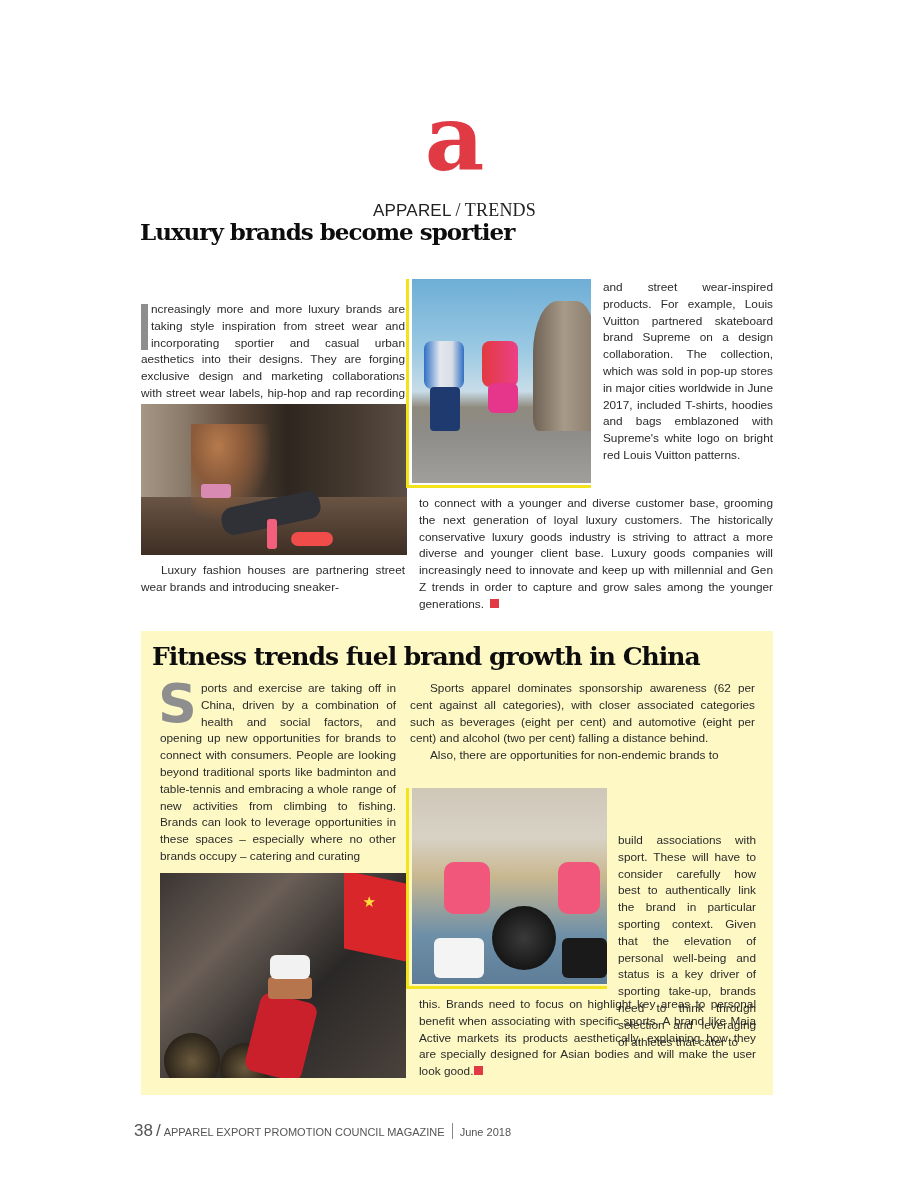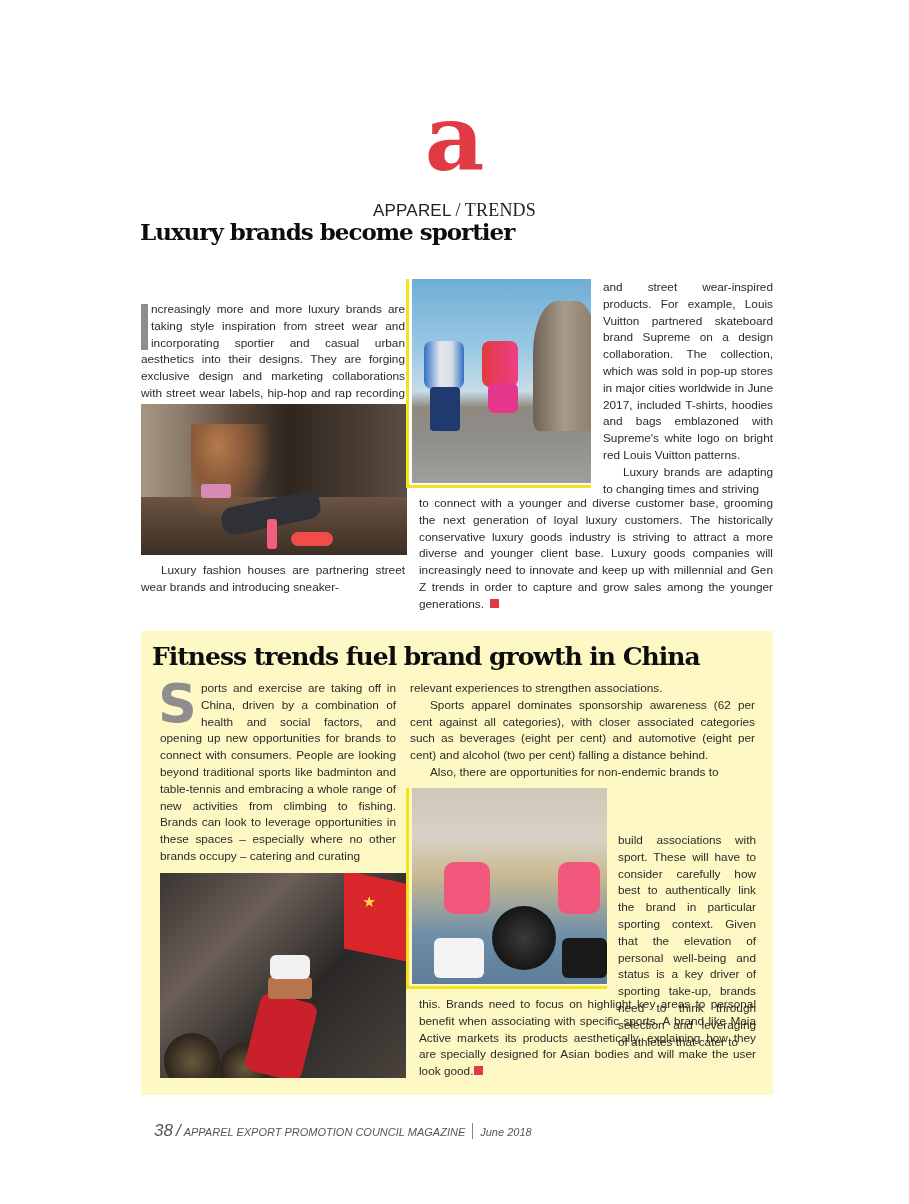--- a/index.html
+++ b/index.html
@@ -62,21 +62,21 @@
     .img-gym2 { position: absolute; left: 3px; top: 0; width: 195px; height: 196px; overflow: hidden; background: linear-gradient(180deg, #cfc7b8 0%, #d8d2c6 25%, #c9b890 45%, #6e8fa8 75%, #5e7d98 100%); }
     .img-gym2 .g1 { position: absolute; left: 32px; top: 74px; width: 46px; height: 52px; background: #f0577a; border-radius: 10px; }
     .img-gym2 .g2 { position: absolute; left: 146px; top: 74px; width: 42px; height: 52px; background: #f0577a; border-radius: 10px; }
     .img-gym2 .s1 { position: absolute; left: 22px; top: 150px; width: 50px; height: 40px; background: #f4f4f4; border-radius: 6px; }
     .img-gym2 .s2 { position: absolute; left: 150px; top: 150px; width: 45px; height: 40px; background: #1a1a1a; border-radius: 6px; }
     .img-gym2 .plate { position: absolute; left: 80px; top: 118px; width: 64px; height: 64px; border-radius: 50%; background: radial-gradient(circle, #3a3a3a 0%, #161616 70%); }
     .col3c { left: 618px; top: 832px; width: 138px; }
     .col3d { left: 419px; top: 996px; width: 337px; }
 
     
-    .footer { left: 154px; top: 1121px; font-size: 11px; color: #555; white-space: nowrap; font-style: italic; }
+    .footer { left: 134px; top: 1121px; font-size: 11px; color: #555; white-space: nowrap; }
     .footer .pagenum { font-size: 17px; color: #555; }
     .footer .slash { font-size: 17px; color: #555; margin: 0 3px; }
     .footer .pipe { display: inline-block; width: 1px; height: 16px; background: #888; vertical-align: -3px; margin: 0 7px; }
   </style>
 </head>
 <body>
 
 <div class="abs logo-a">a</div>
 <div class="abs section-label">
   <span>APPAREL</span><span class="sep">/</span><span class="trends">TRENDS</span>
@@ -106,21 +106,20 @@
     <div class="rock"></div>
       <div class="man-top"></div>
       <div class="man-legs"></div>
       <div class="woman-top"></div>
       <div class="woman-legs"></div>
   </div>
 </div>
 
 <div class="abs body-text col2a">
   <p>and street wear-inspired products. For example, Louis Vuitton partnered skateboard brand Supreme on a design collaboration. The collection, which was sold in pop-up stores in major cities worldwide in June 2017, included T-shirts, hoodies and bags emblazoned with Supreme's white logo on bright red Louis Vuitton patterns.</p>
-  <p class="indent">Luxury brands are adapting to changing times and striving</p>
 </div>
 
 <div class="abs body-text col2b">
   <span>to connect with a younger and diverse customer base, grooming the next generation of loyal luxury customers. The historically conservative luxury goods industry is striving to attract a more diverse and younger client base. Luxury goods companies will increasingly need to innovate and keep up with millennial and Gen Z trends in order to capture and grow sales among the younger generations.</span><span class="end-mark"></span>
 </div>
 
 <div class="abs box"></div>
 <div class="abs headline h2">Fitness trends fuel brand growth in China</div>
 
 <div class="abs body-text col3a">
@@ -131,21 +130,20 @@
   <div class="flag"></div>
     <div class="star">★</div>
   <div class="plate" style="left:4px;top:160px;width:56px;height:56px;"></div>
   <div class="plate" style="left:60px;top:170px;width:50px;height:50px;"></div>
   <div class="pants"></div>
     <div class="torso"></div>
     <div class="bra"></div>
 </div>
 
 <div class="abs body-text col3b">
-  <p>relevant experiences to strengthen associations.</p>
   <p class="indent">Sports apparel dominates sponsorship awareness (62 per cent against all categories), with closer associated categories such as beverages (eight per cent) and automotive (eight per cent) and alcohol (two per cent) falling a distance behind.</p>
   <p class="indent">Also, there are opportunities for non-endemic brands to</p>
 </div>
 
 <div class="abs img-gym2-wrap">
   <div class="img-gym2">
     <div class="g1"></div>
       <div class="g2"></div>
       <div class="s1"></div>
       <div class="s2"></div>

